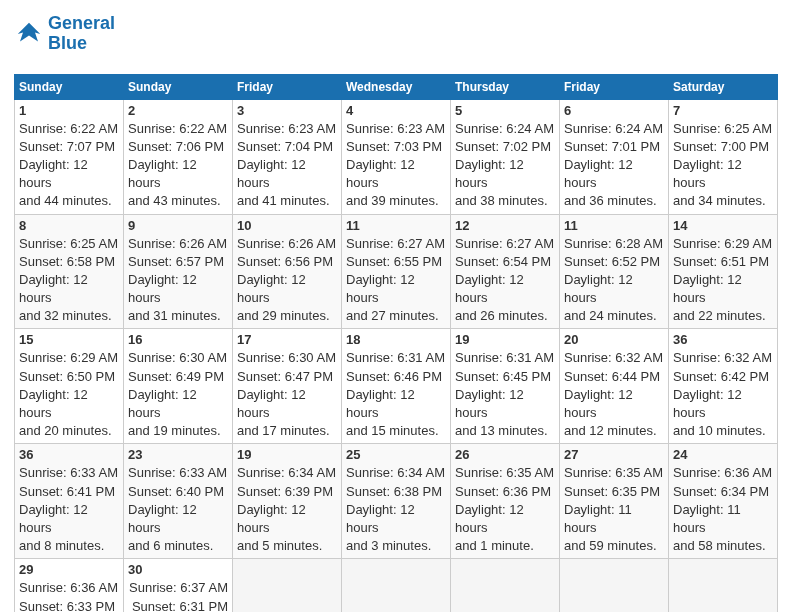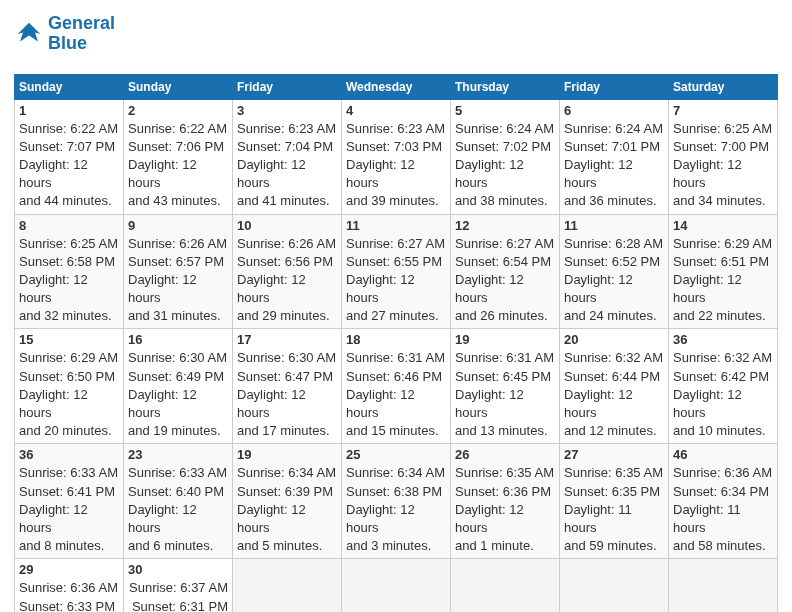--- a/index.html
+++ b/index.html
@@ -316,21 +316,21 @@
 and 1 minute.</div>
           </td>
           <td>
             <span class="day-num">27</span>
             <div class="day-info" style="white-space: pre-line;">Sunrise: 6:35 AM
 Sunset: 6:35 PM
 Daylight: 11 hours
 and 59 minutes.</div>
           </td>
           <td>
-            <span class="day-num">46</span>
+            <span class="day-num">24</span>
             <div class="day-info" style="white-space: pre-line;">Sunrise: 6:36 AM
 Sunset: 6:34 PM
 Daylight: 11 hours
 and 58 minutes.</div>
           </td>
         </tr>
         <tr>
           <td>
             <span class="day-num">29</span>
             <div class="day-info" style="white-space: pre-line;">Sunrise: 6:36 AM

